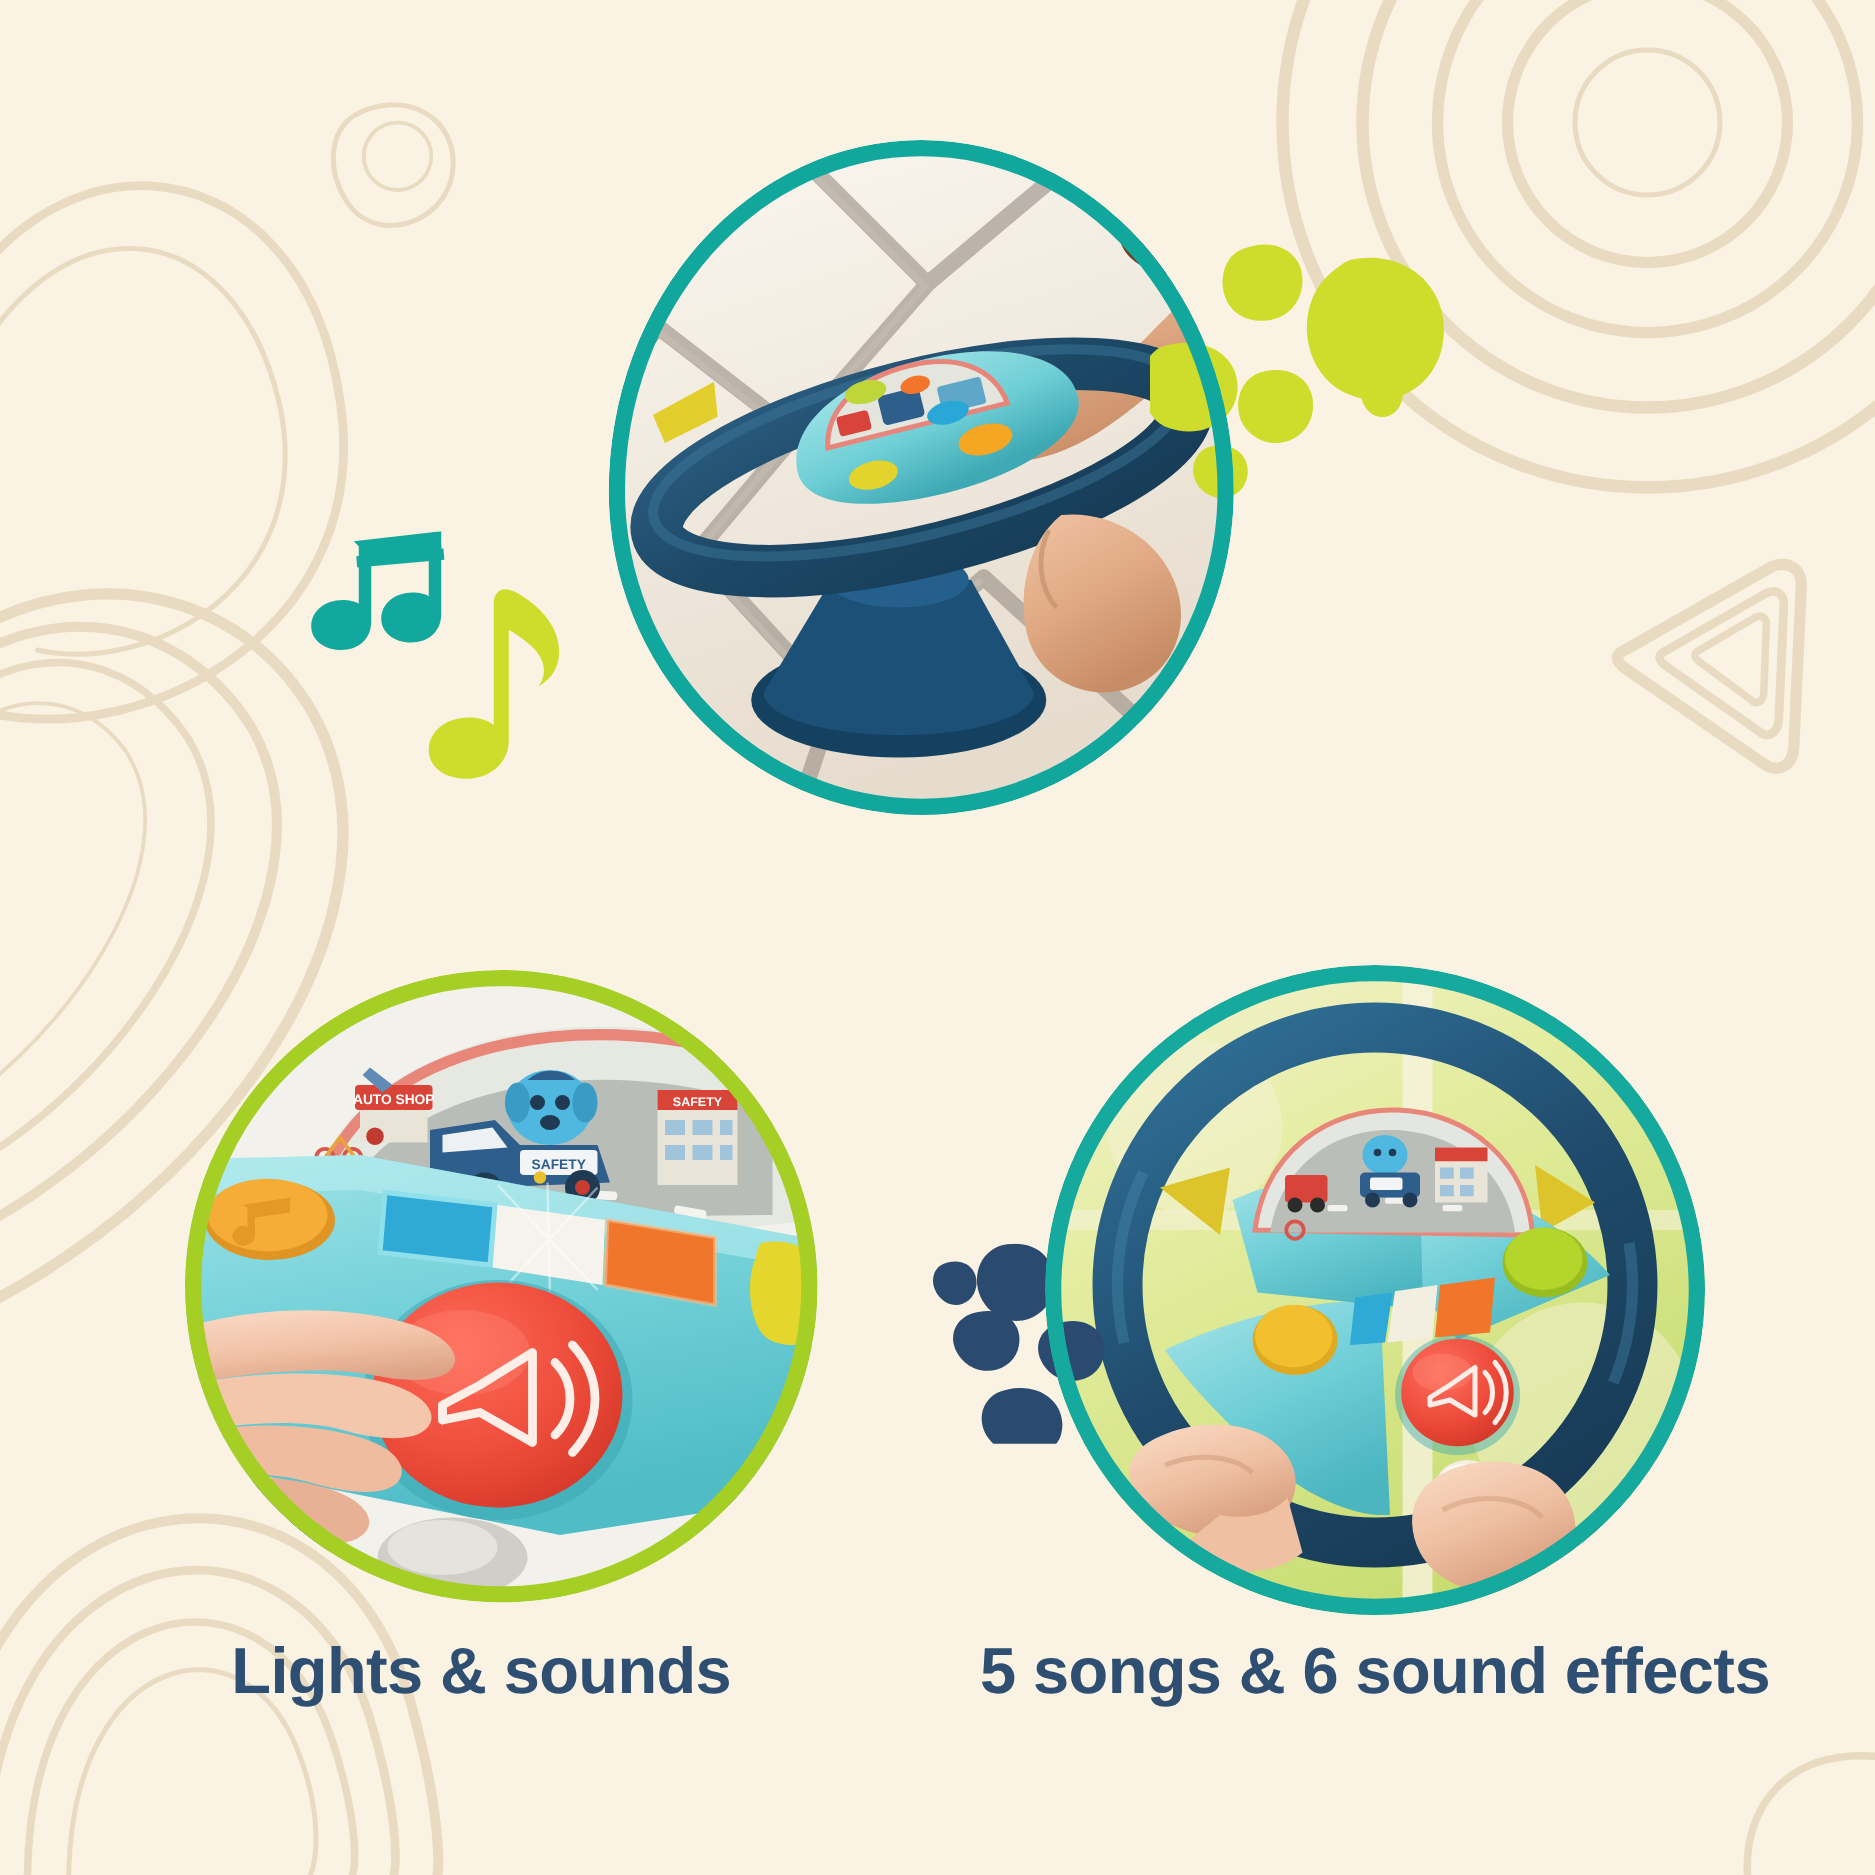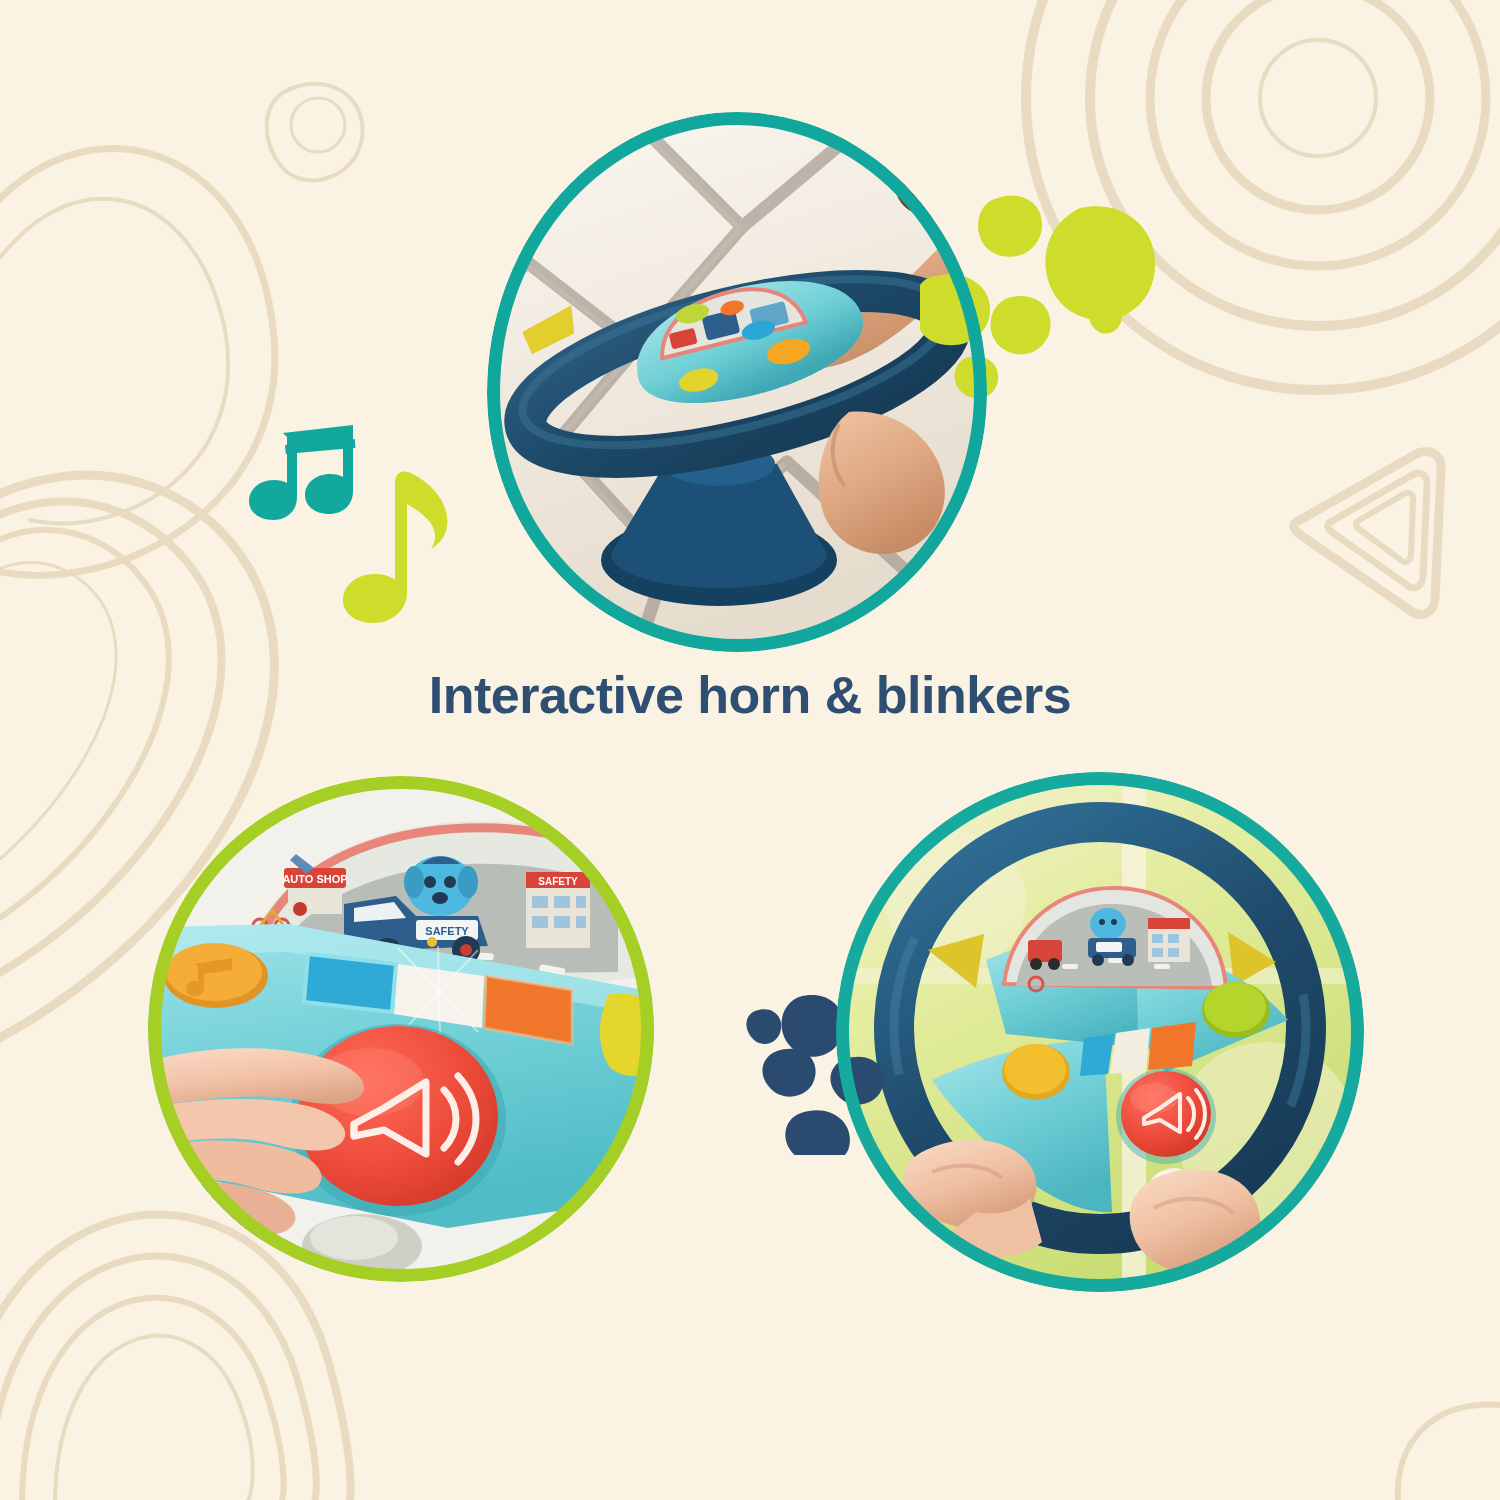--- a/index.html
+++ b/index.html
@@ -216,21 +216,20 @@
     <g fill="#CEDC2B">
       <path d="M78 18 C100 10, 122 22, 122 44 C122 66, 104 80, 82 76 C62 72, 54 52, 60 34 C64 24, 70 20, 78 18 Z"></path>
       <path d="M160 28 C206 18, 242 52, 234 96 C227 134, 186 152, 152 132 C120 113, 116 62, 145 38 C150 34, 155 30, 160 28 Z"></path>
       <path d="M8 98 C42 86, 72 104, 70 132 C68 158, 40 172, 14 162 C-10 153, -14 110, 8 98 Z"></path>
       <path d="M88 118 C116 110, 134 128, 130 150 C126 172, 100 182, 82 168 C64 155, 68 125, 88 118 Z"></path>
       <path d="M176 118 C192 114, 204 124, 202 138 C200 152, 186 158, 176 150 C166 142, 166 122, 176 118 Z"></path>
       <path d="M46 178 C66 172, 80 184, 78 200 C76 216, 58 224, 44 214 C30 204, 32 184, 46 178 Z"></path>
     </g>
   </svg>
 
-  <div id="caption-top" class="caption">Interactive horn &amp; blinkers</div>
 
   <div id="bubble-left" class="bubble">
     <div class="photo">
       <svg viewBox="0 0 506 506" width="506" height="506" preserveAspectRatio="none">
         <defs>
           <linearGradient id="panelG" x1="0" y1="0" x2="0.3" y2="1">
             <stop offset="0%" stop-color="#9FE3E8"></stop>
             <stop offset="45%" stop-color="#76D2D9"></stop>
             <stop offset="100%" stop-color="#4FBCC6"></stop>
           </linearGradient>
@@ -354,20 +353,21 @@
         </g>
 
         <ellipse cx="214" cy="470" rx="60" ry="32" fill="#CFCFC8"></ellipse>
         <ellipse cx="206" cy="462" rx="44" ry="22" fill="#E4E4DC"></ellipse>
         <path d="M60 404 L120 470 L60 500 L-20 460 Z" fill="#1F4A6B" opacity="0.85"></path>
       </svg>
     </div>
     <div class="ring"></div>
   </div>
 
+  <div id="caption-left" class="caption">Lights &amp; sounds</div>
 
   <div id="bubble-right" class="bubble">
     <div class="photo">
       <svg viewBox="0 0 528 520" width="528" height="520" preserveAspectRatio="none">
         <defs>
           <linearGradient id="winG" x1="0" y1="0" x2="0.5" y2="1">
             <stop offset="0%" stop-color="#F6F2D8"></stop>
             <stop offset="40%" stop-color="#E4EDA0"></stop>
             <stop offset="100%" stop-color="#C8DD72"></stop>
           </linearGradient>
@@ -502,14 +502,15 @@
   <svg class="blob" style="left:735px; top:995px; width:170px; height:160px;" viewBox="0 0 170 160">
     <g fill="#2B4A6F">
       <path d="M20 16 C36 10, 48 20, 46 34 C44 48, 28 54, 18 44 C8 34, 10 20, 20 16 Z"></path>
       <path d="M64 2 C92 -6, 112 12, 108 36 C104 60, 76 70, 58 54 C40 38, 44 10, 64 2 Z"></path>
       <path d="M42 56 C66 48, 84 62, 80 82 C76 102, 50 108, 36 94 C22 80, 26 62, 42 56 Z"></path>
       <path d="M110 64 C134 56, 152 70, 148 90 C144 110, 118 116, 104 102 C90 88, 94 70, 110 64 Z"></path>
       <path d="M66 118 C96 108, 120 128, 114 152 C110 170, 80 176, 62 162 C44 148, 48 124, 66 118 Z"></path>
     </g>
   </svg>
 
+  <div id="caption-right" class="caption">5 songs &amp; 6 sound effects</div>
 
 </div>
 
 </body></html>

